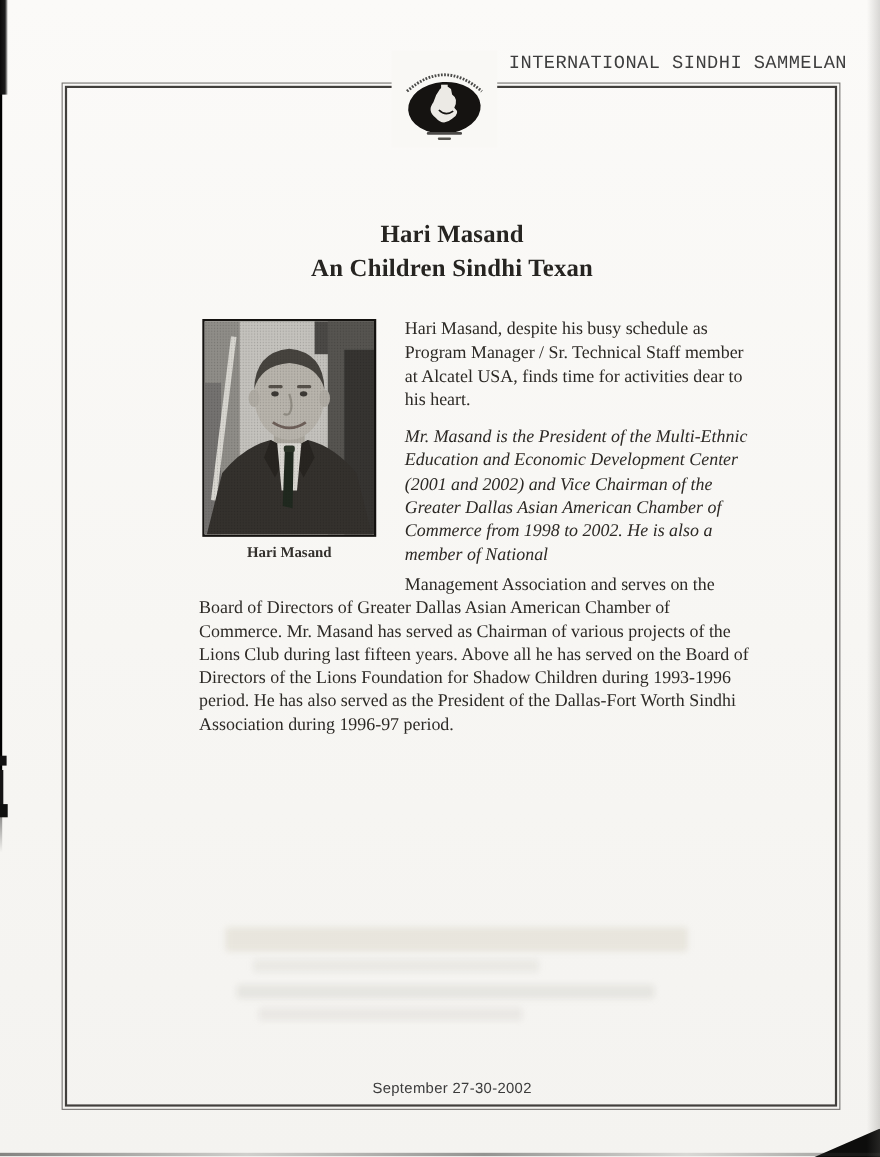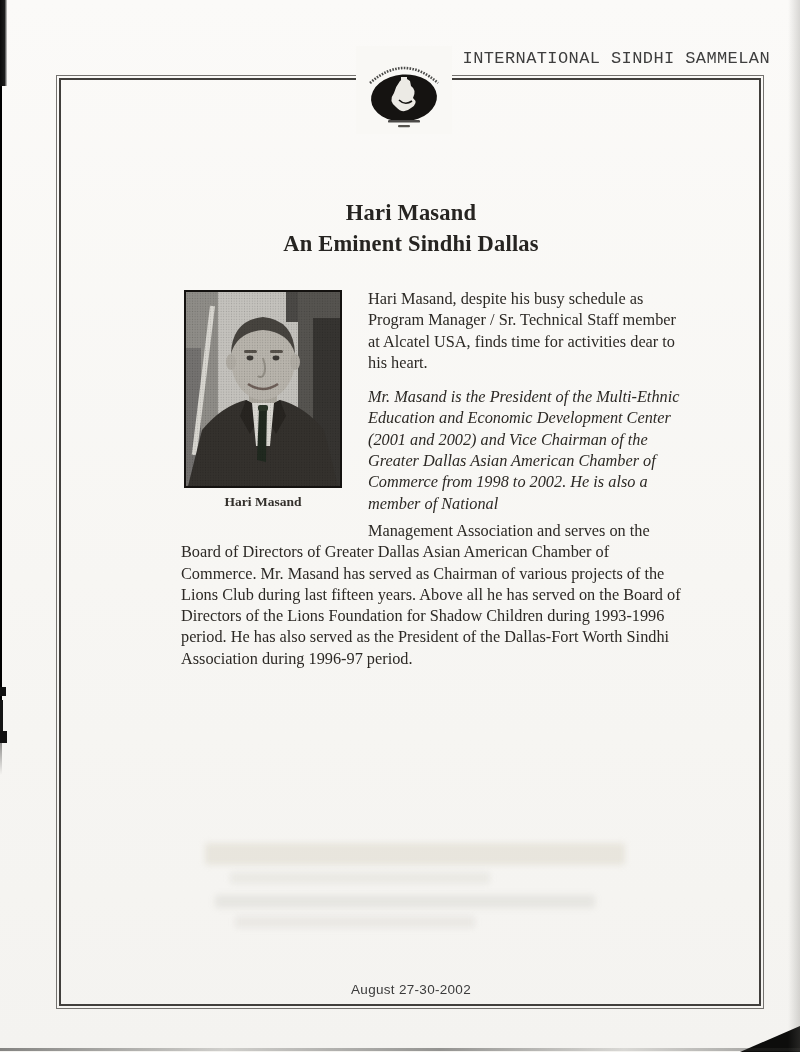--- a/index.html
+++ b/index.html
@@ -114,21 +114,21 @@
       <rect x="40" y="77" width="12" height="2.2" rx="1" fill="#56544f"></rect>
     </svg>
   </div>
 
   <div class="border-outer">
     <div class="border-inner"></div>
   </div>
 
   <div class="page-title">
     <div>Hari Masand</div>
-    <div>An Eminent Sindhi Dallas</div>
+    <div>An Children Sindhi Texan</div>
   </div>
 
   <div class="article">
     <figure class="portrait">
       <svg class="photo-frame" viewBox="0 0 154 194" preserveAspectRatio="none" aria-hidden="true">
         <defs>
           <pattern id="halftone" width="2.6" height="2.6" patternUnits="userSpaceOnUse">
             <circle cx="1.3" cy="1.3" r="0.55" fill="#000" opacity="0.18"></circle>
           </pattern>
         </defs>
@@ -163,21 +163,21 @@
         <rect width="154" height="194" fill="url(#halftone)"></rect>
       </svg>
       <figcaption>Hari Masand</figcaption>
     </figure>
 
     <p>Hari Masand, despite his busy schedule as Program Manager / Sr. Technical Staff member at Alcatel USA, finds time for activities dear to his heart.</p>
     <p class="tight">Mr. Masand is the President of the Multi-Ethnic Education and Economic Development Center (2001 and 2002) and Vice Chairman of the Greater Dallas Asian American Chamber of Commerce from 1998 to 2002.  He is also a member of National</p>
     <p>Management Association and serves on the Board of Directors of Greater Dallas Asian American Chamber of Commerce.  Mr. Masand has served as Chairman of various projects of the Lions Club during last fifteen years.  Above all he has served on the Board of Directors of the Lions Foundation for Shadow Children during 1993-1996 period.  He has also served as the President of the Dallas-Fort Worth Sindhi Association during 1996-97 period.</p>
   </div>
 
-  <div class="footer-date">August 27-30-2002</div>
+  <div class="footer-date">September 27-30-2002</div>
 
   <div class="artifact edge-left-line"></div>
   <div class="artifact edge-left-bar"></div>
   <div class="artifact edge-tick1"></div>
   <div class="artifact edge-tick2"></div>
   <div class="artifact edge-tick3"></div>
   <div class="artifact corner-tri"></div>
   <div class="artifact bottom-streak"></div>
   <div class="artifact right-shade"></div>
 

